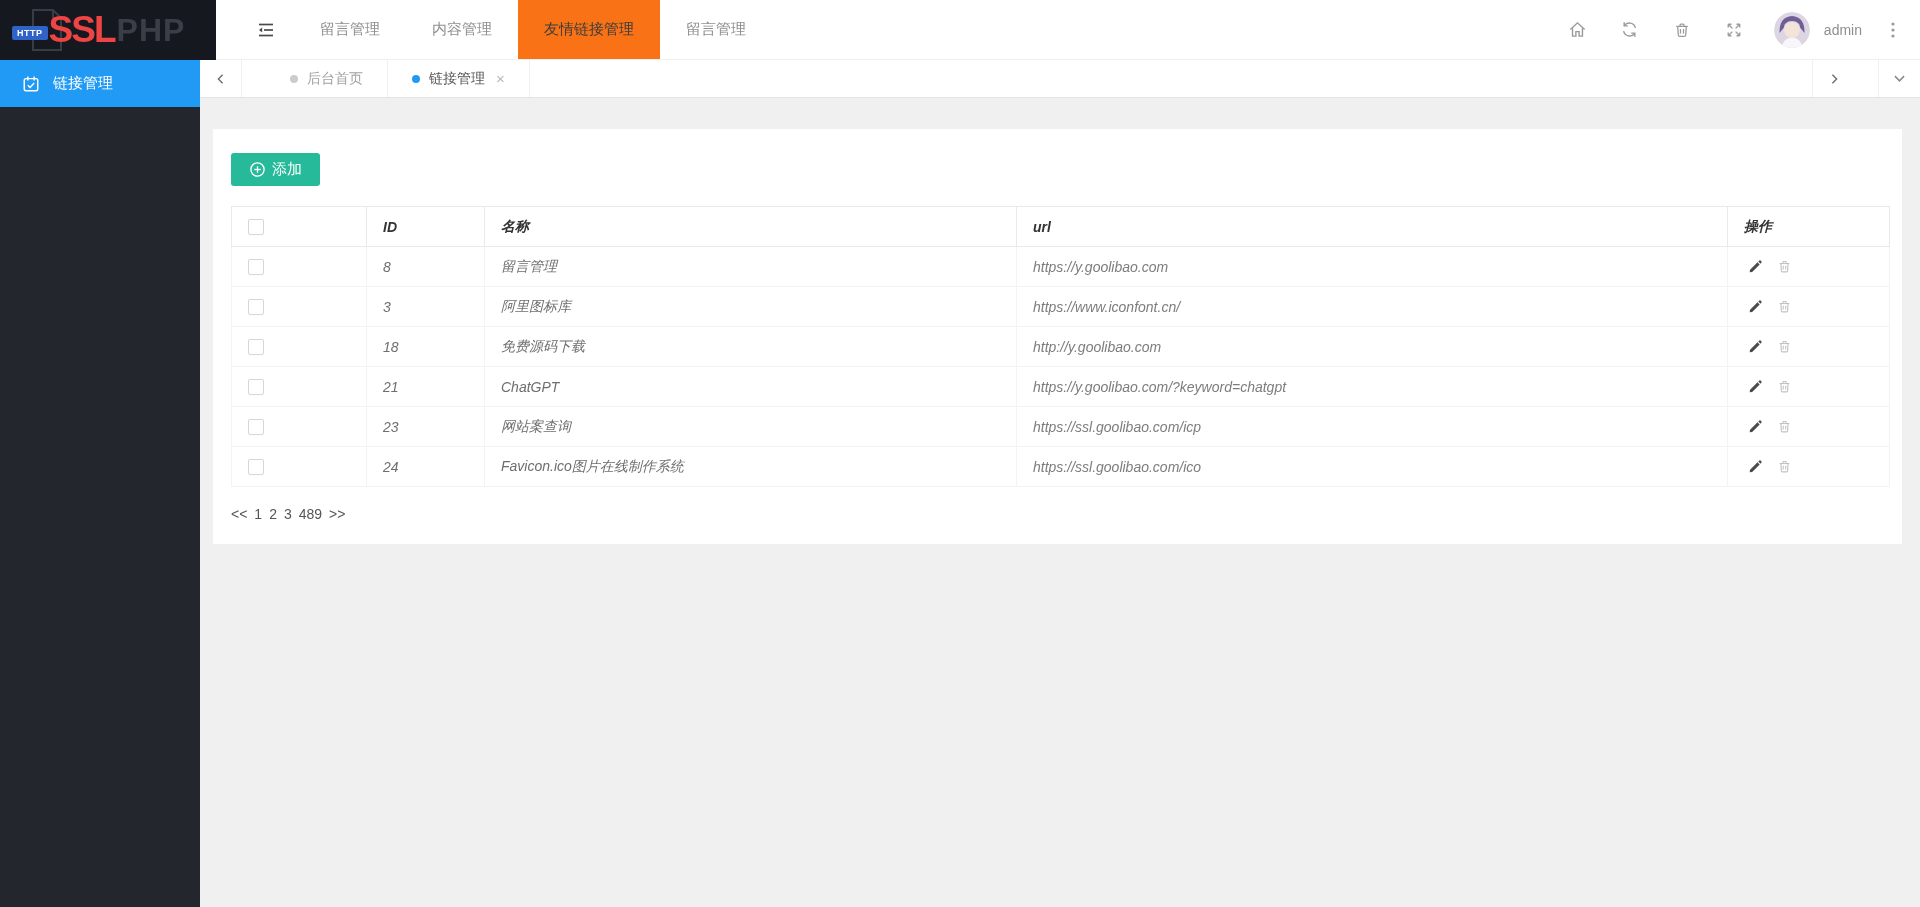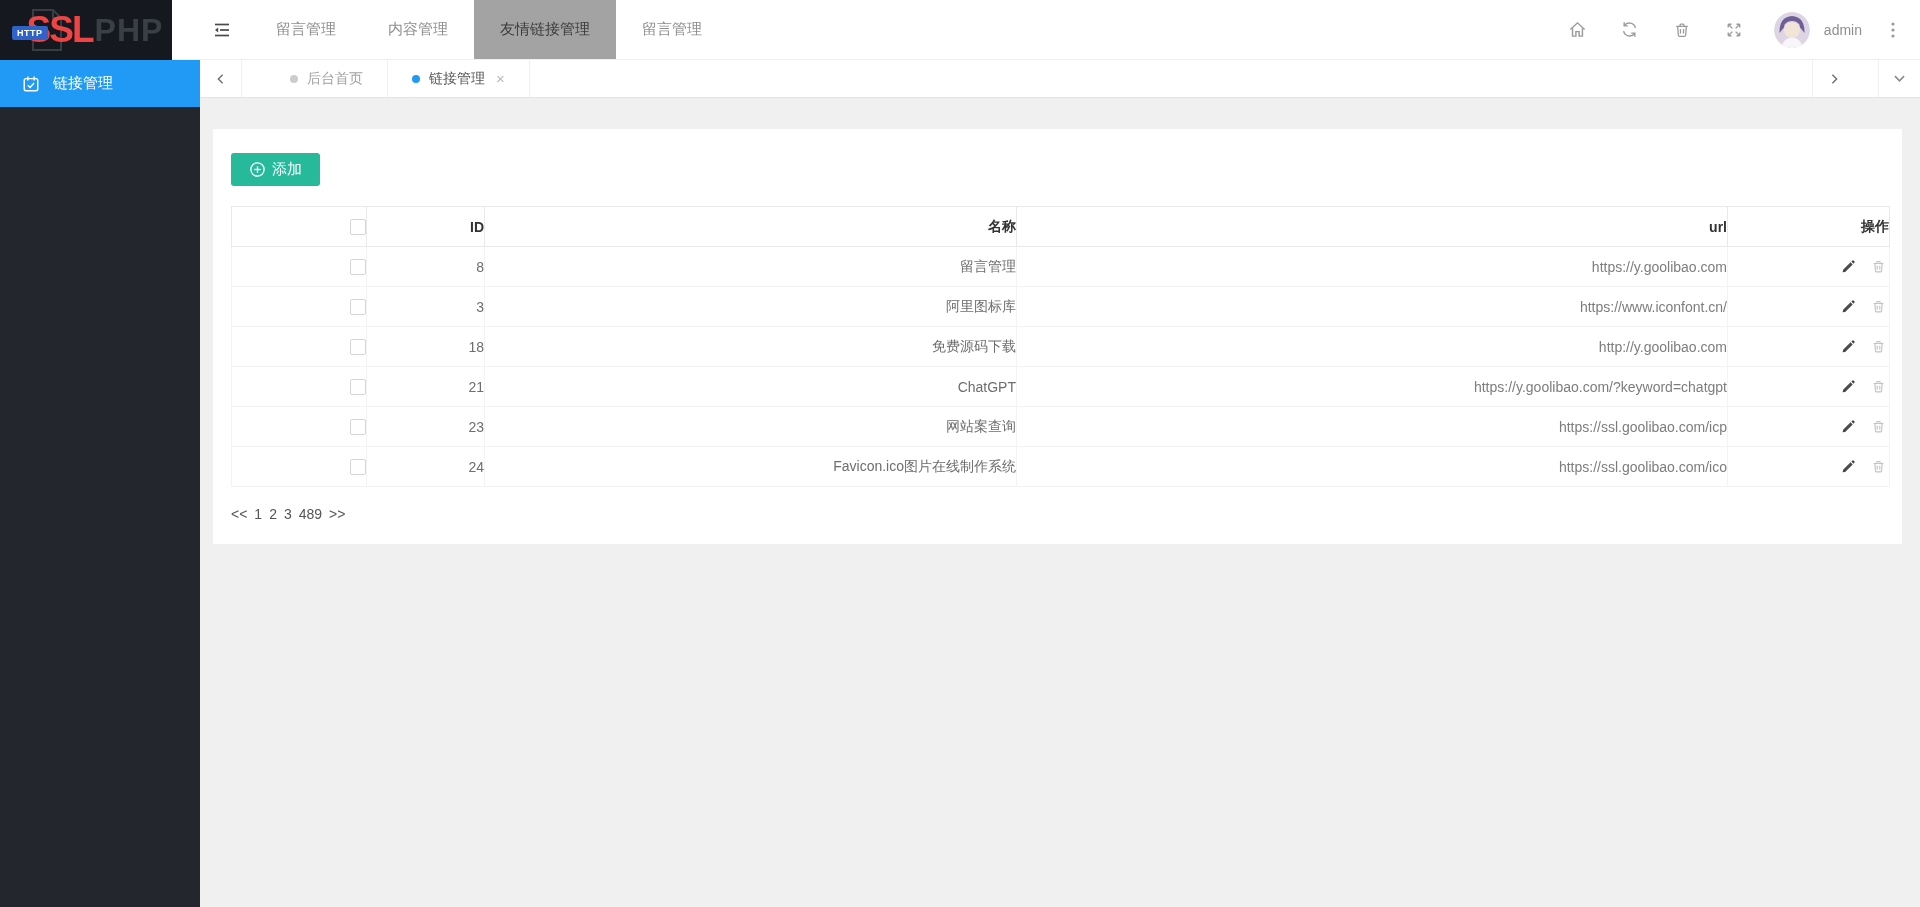--- a/index.html
+++ b/index.html
@@ -13,21 +13,21 @@
   }
   :root { --blue:#219af5; --teal:#26b99a; --dark:#23262d; --logo-dark:#15181e; }
 
   
   .topbar {
     position: absolute; top:0; left:0; right:0; height:60px;
     background:#fff; display:flex; align-items:stretch; z-index:20;
     border-bottom:1px solid #efefef;
   }
   .logo {
-    width:172px; height:60px; background:var(--logo-dark);
+    width:216px; height:60px; background:var(--logo-dark);
     display:flex; align-items:center; justify-content:center; position:relative;
     flex:0 0 auto;
   }
   .logo-file { position:absolute; left:30px; top:8px; opacity:.9; }
   .http-badge {
     position:absolute; left:12px; top:26px; background:#2f63c8; color:#fff;
     font-size:9px; font-weight:bold; padding:2px 5px; border-radius:2px; letter-spacing:.5px;
     z-index:2;
   }
   .logo-ssl { font-size:37px; font-weight:800; color:#ef4444; letter-spacing:-2px; margin-left:18px; z-index:1; }
@@ -35,21 +35,21 @@
 
   .nav-toggle {
     width:56px; display:flex; align-items:center; justify-content:center;
     margin-left:22px; cursor:pointer;
   }
   .nav-menu { display:flex; align-items:stretch; }
   .nav-item {
     padding:0 26px; display:flex; align-items:center; font-size:15px; color:#8f8f8f;
     cursor:pointer; white-space:nowrap;
   }
-  .nav-item.active { background:#a3a3a3; color:#3d3d3d; }
+  .nav-item.active { background:#f97316; color:#3d3d3d; }
 
   .topbar-right { margin-left:auto; display:flex; align-items:center; padding-right:10px; }
   .icon-btn {
     width:52px; height:60px; display:flex; align-items:center; justify-content:center; cursor:pointer;
   }
   .user-chip { display:flex; align-items:center; gap:14px; padding:0 14px; cursor:pointer; }
   .avatar { width:36px; height:36px; border-radius:50%; overflow:hidden; flex:0 0 auto; }
   .username { font-size:14px; color:#8f8f8f; }
 
   
@@ -87,21 +87,21 @@
   .card { margin:31px 18px 0 13px; background:#fff; padding:24px 18px 22px 18px; }
 
   .add-btn {
     display:inline-flex; align-items:center; gap:6px; height:33px; padding:0 18px;
     background:var(--teal); color:#fff; border:none; border-radius:3px;
     font-size:15px; font-family:"Liberation Sans", sans-serif; cursor:pointer;
   }
 
   table.links { border-collapse:collapse; margin-top:20px; table-layout:fixed; width:1658px; }
   table.links th, table.links td {
-    height:40px; padding:0 0 0 16px; font-size:14px; text-align:right; vertical-align:middle;
+    height:40px; padding:0 0 0 16px; font-size:14px; text-align:left; vertical-align:middle;font-style:italic;
   }
   table.links th { color:#333; font-weight:bold; border:1px solid #e9e9e9; }
   table.links td { color:#6e6e6e; border:1px solid #f3f3f3; border-top:none; }
   table.links td.url-cell { color:#7d7d7d; }
   col.c-check { width:135px; } col.c-id { width:118px; } col.c-name { width:532px; }
   col.c-url { width:711px; } col.c-ops { width:162px; }
 
   .checkbox {
     display:inline-block; width:16px; height:16px; background:#fff;
     border:1px solid #d6d6d6; border-radius:2px; vertical-align:middle; cursor:pointer;

